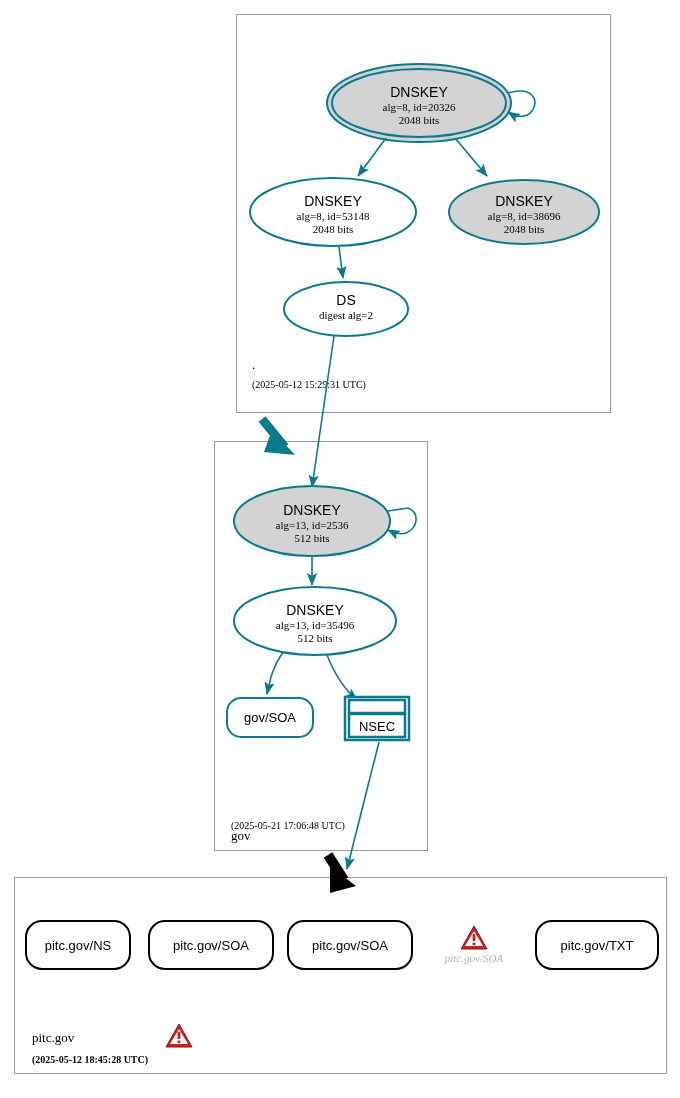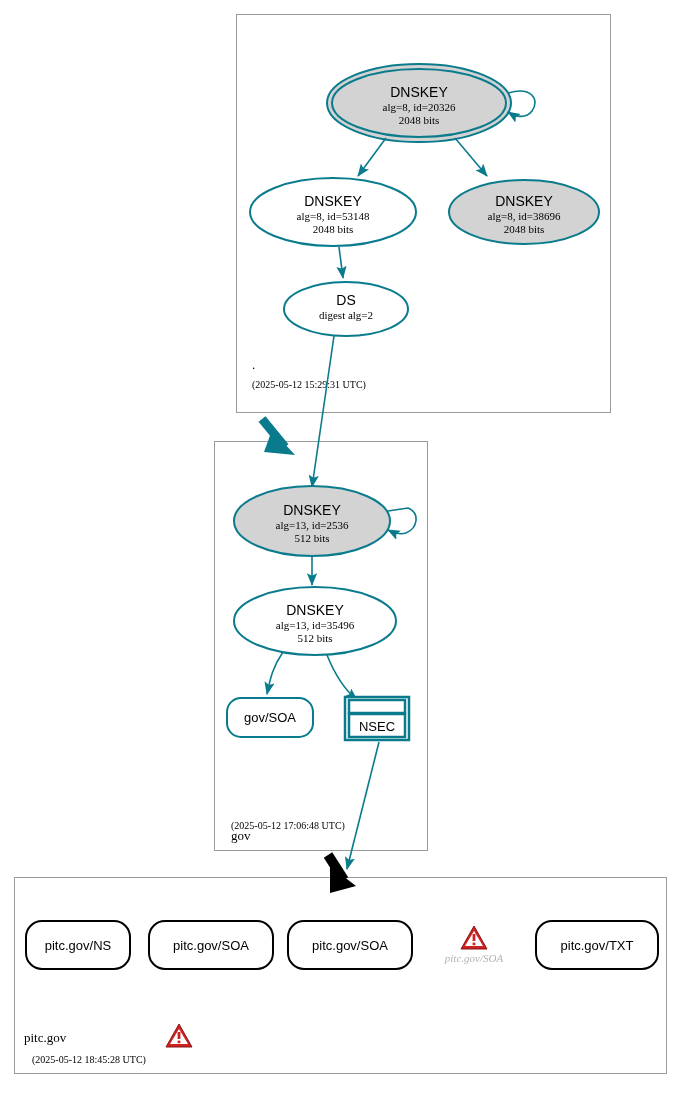--- a/index.html
+++ b/index.html
@@ -86,24 +86,24 @@
 <div id="page">
 
   <div class="zone-box" id="zone-root"></div>
   <div class="zone-box" id="zone-gov"></div>
   <div class="zone-box" id="zone-pitc"></div>
 
   <div class="zone-label" style="left:252px; top:357px;">.</div>
   <div class="zone-time" style="left:252px; top:379px;">(2025-05-12 15:29:31 UTC)</div>
 
   <div class="zone-label" style="left:231px; top:828px;">gov</div>
-  <div class="zone-time" style="left:231px; top:820px;">(2025-05-12 17:06:48 UTC)</div>
-
-  <div class="zone-label" style="left:24px; top:1030px;">pitc.gov</div>
-  <div class="zone-time" style="left:32px; top:1054px;">(2025-05-12 18:45:28 UTC)</div>
+  <div class="zone-time" style="left:231px; top:820px;">(2025-05-21 17:06:48 UTC)</div>
+
+  <div class="zone-label" style="left:32px; top:1030px;">pitc.gov</div>
+  <div class="zone-time" style="left:32px; top:1054px;font-weight:bold;">(2025-05-12 18:45:28 UTC)</div>
 
   <svg id="graph" viewBox="0 0 680 1098">
     <defs>
       <marker id="ah-teal" markerWidth="9" markerHeight="9" refX="7.4" refY="3.2" orient="auto" markerUnits="strokeWidth">
         <path d="M0,0 L8,3.2 L0,6.4 L1.6,3.2 z" fill="#0a7b8c"></path>
       </marker>
     </defs>
 
     <g>
       <ellipse cx="419" cy="103" rx="92" ry="39" class="ell-secure"></ellipse>

